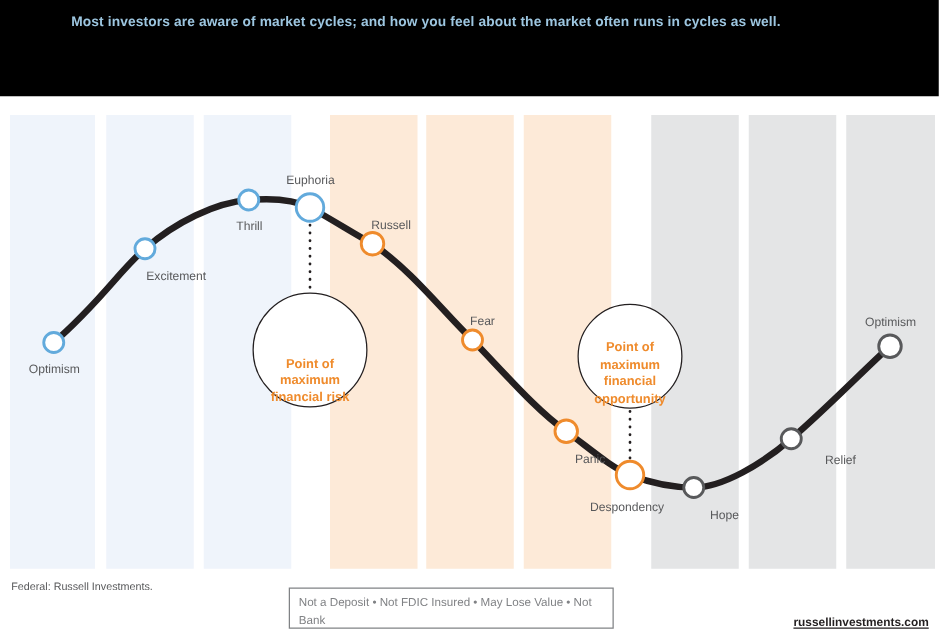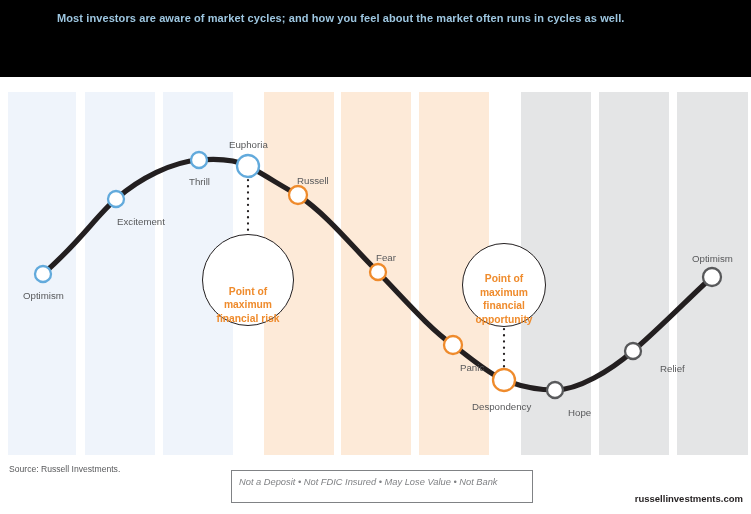--- a/index.html
+++ b/index.html
@@ -99,40 +99,40 @@
     left: 9px;
     top: 464px;
     font-size: 8.6px;
     color: #58595b;
     white-space: nowrap;
   }
   .disclosure-box {
     position: absolute;
     left: 231px;
     top: 470px;
-    width: 302px;
+    width: 260px;
     height: 33px;
     border: 1px solid #808285;
     box-sizing: border-box;
     padding: 5px 7px 0 7px;
-    font-style: italic;
   }
   .disclosure-text {
     font-size: 9.3px;
     color: #808285;
     line-height: 13.5px;
   }
   .site-url {
     position: absolute;
     right: 8px;
     top: 493px;
     font-size: 9.5px;
     font-weight: bold;
     color: #231f20;
     white-space: nowrap;
+    text-decoration: underline;
   }
 </style>
 </head>
 <body>
 
 <div id="page">
 
   <div class="header-banner">
     <div class="header-line header-line-1">Most investors are aware of market cycles; and how you feel about the market often runs in cycles as well.</div>
   </div>
@@ -207,21 +207,21 @@
     <div class="callout" id="callout-opportunity" style="width: 84px; height: 84px; left: 462px; top: 151px;">
       <div class="callout-text" style="color: rgb(239, 139, 44);">
         <span>Point of</span><br>
         <span>maximum</span><br>
         <span>financial</span><br>
         <span>opportunity</span>
       </div>
     </div>
   </div>
 
-  <div class="source-note">Source: Russell Investments.</div>
+  <div class="source-note">Federal: Russell Investments.</div>
 
   <div class="disclosure-box">
     <div class="disclosure-text">Not a Deposit • Not FDIC Insured • May Lose Value • Not Bank</div>
   </div>
 
   <div class="site-url">russellinvestments.com</div>
 
 </div>
 
 </body></html>

